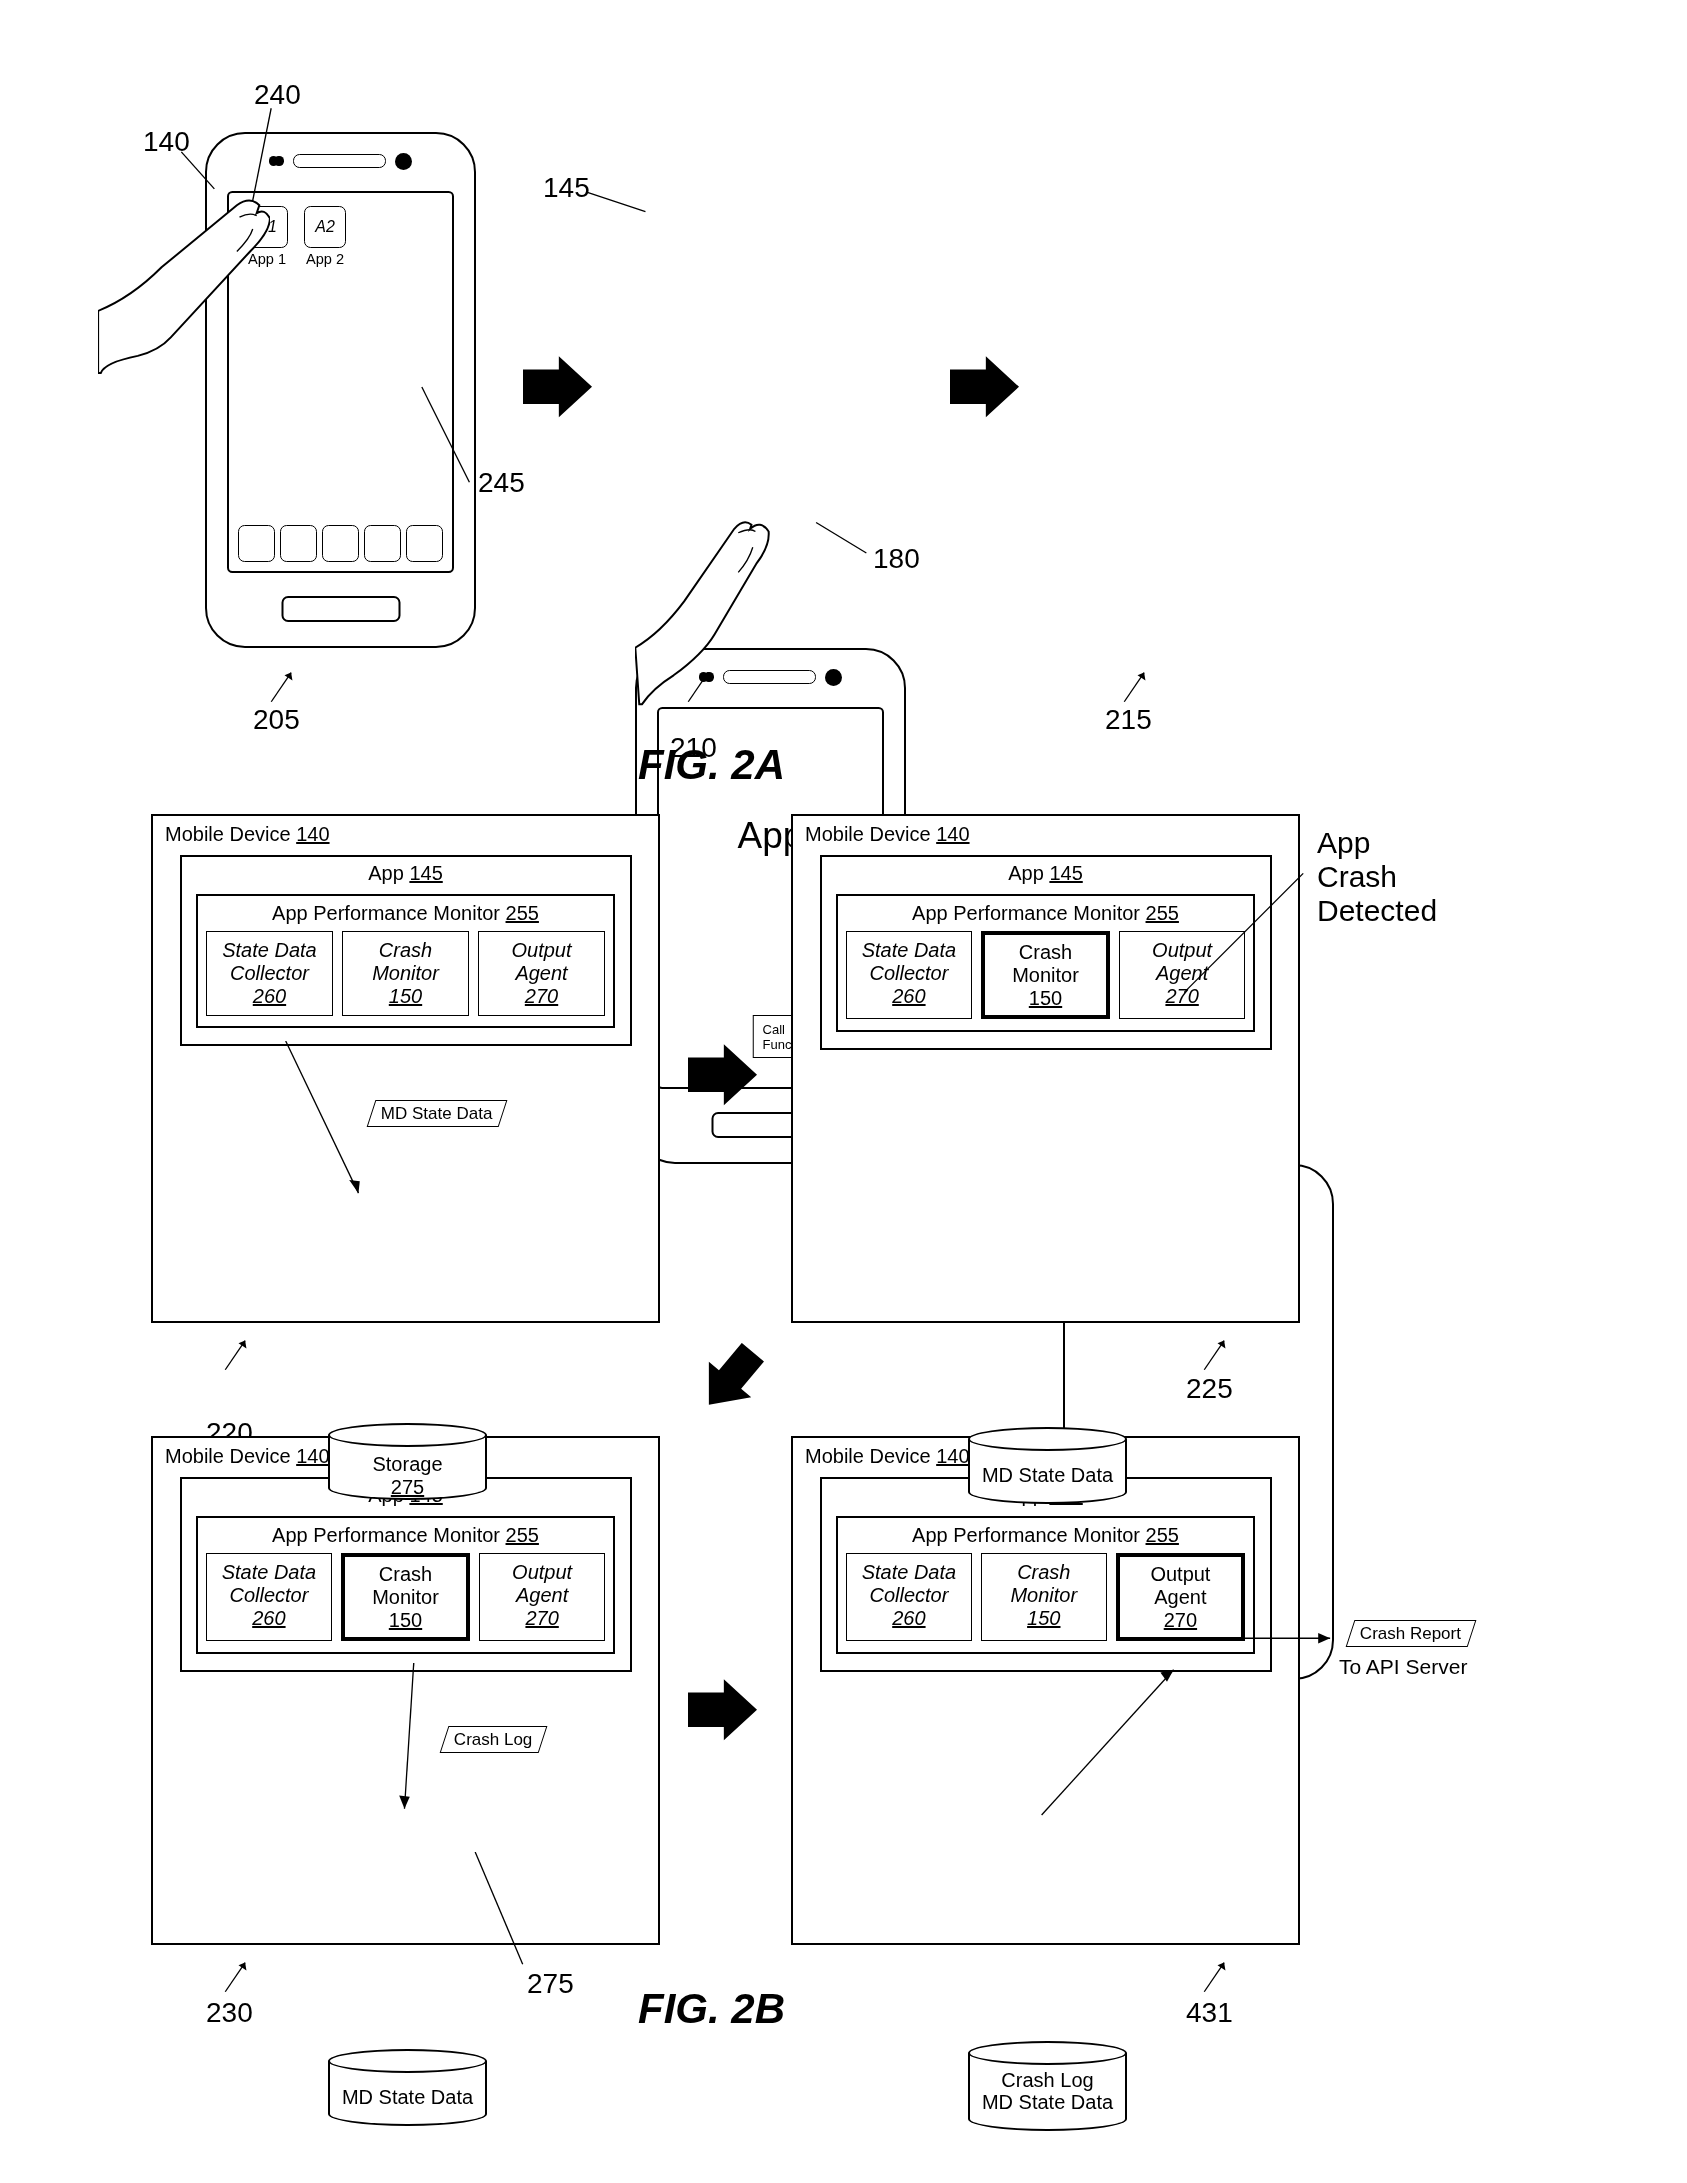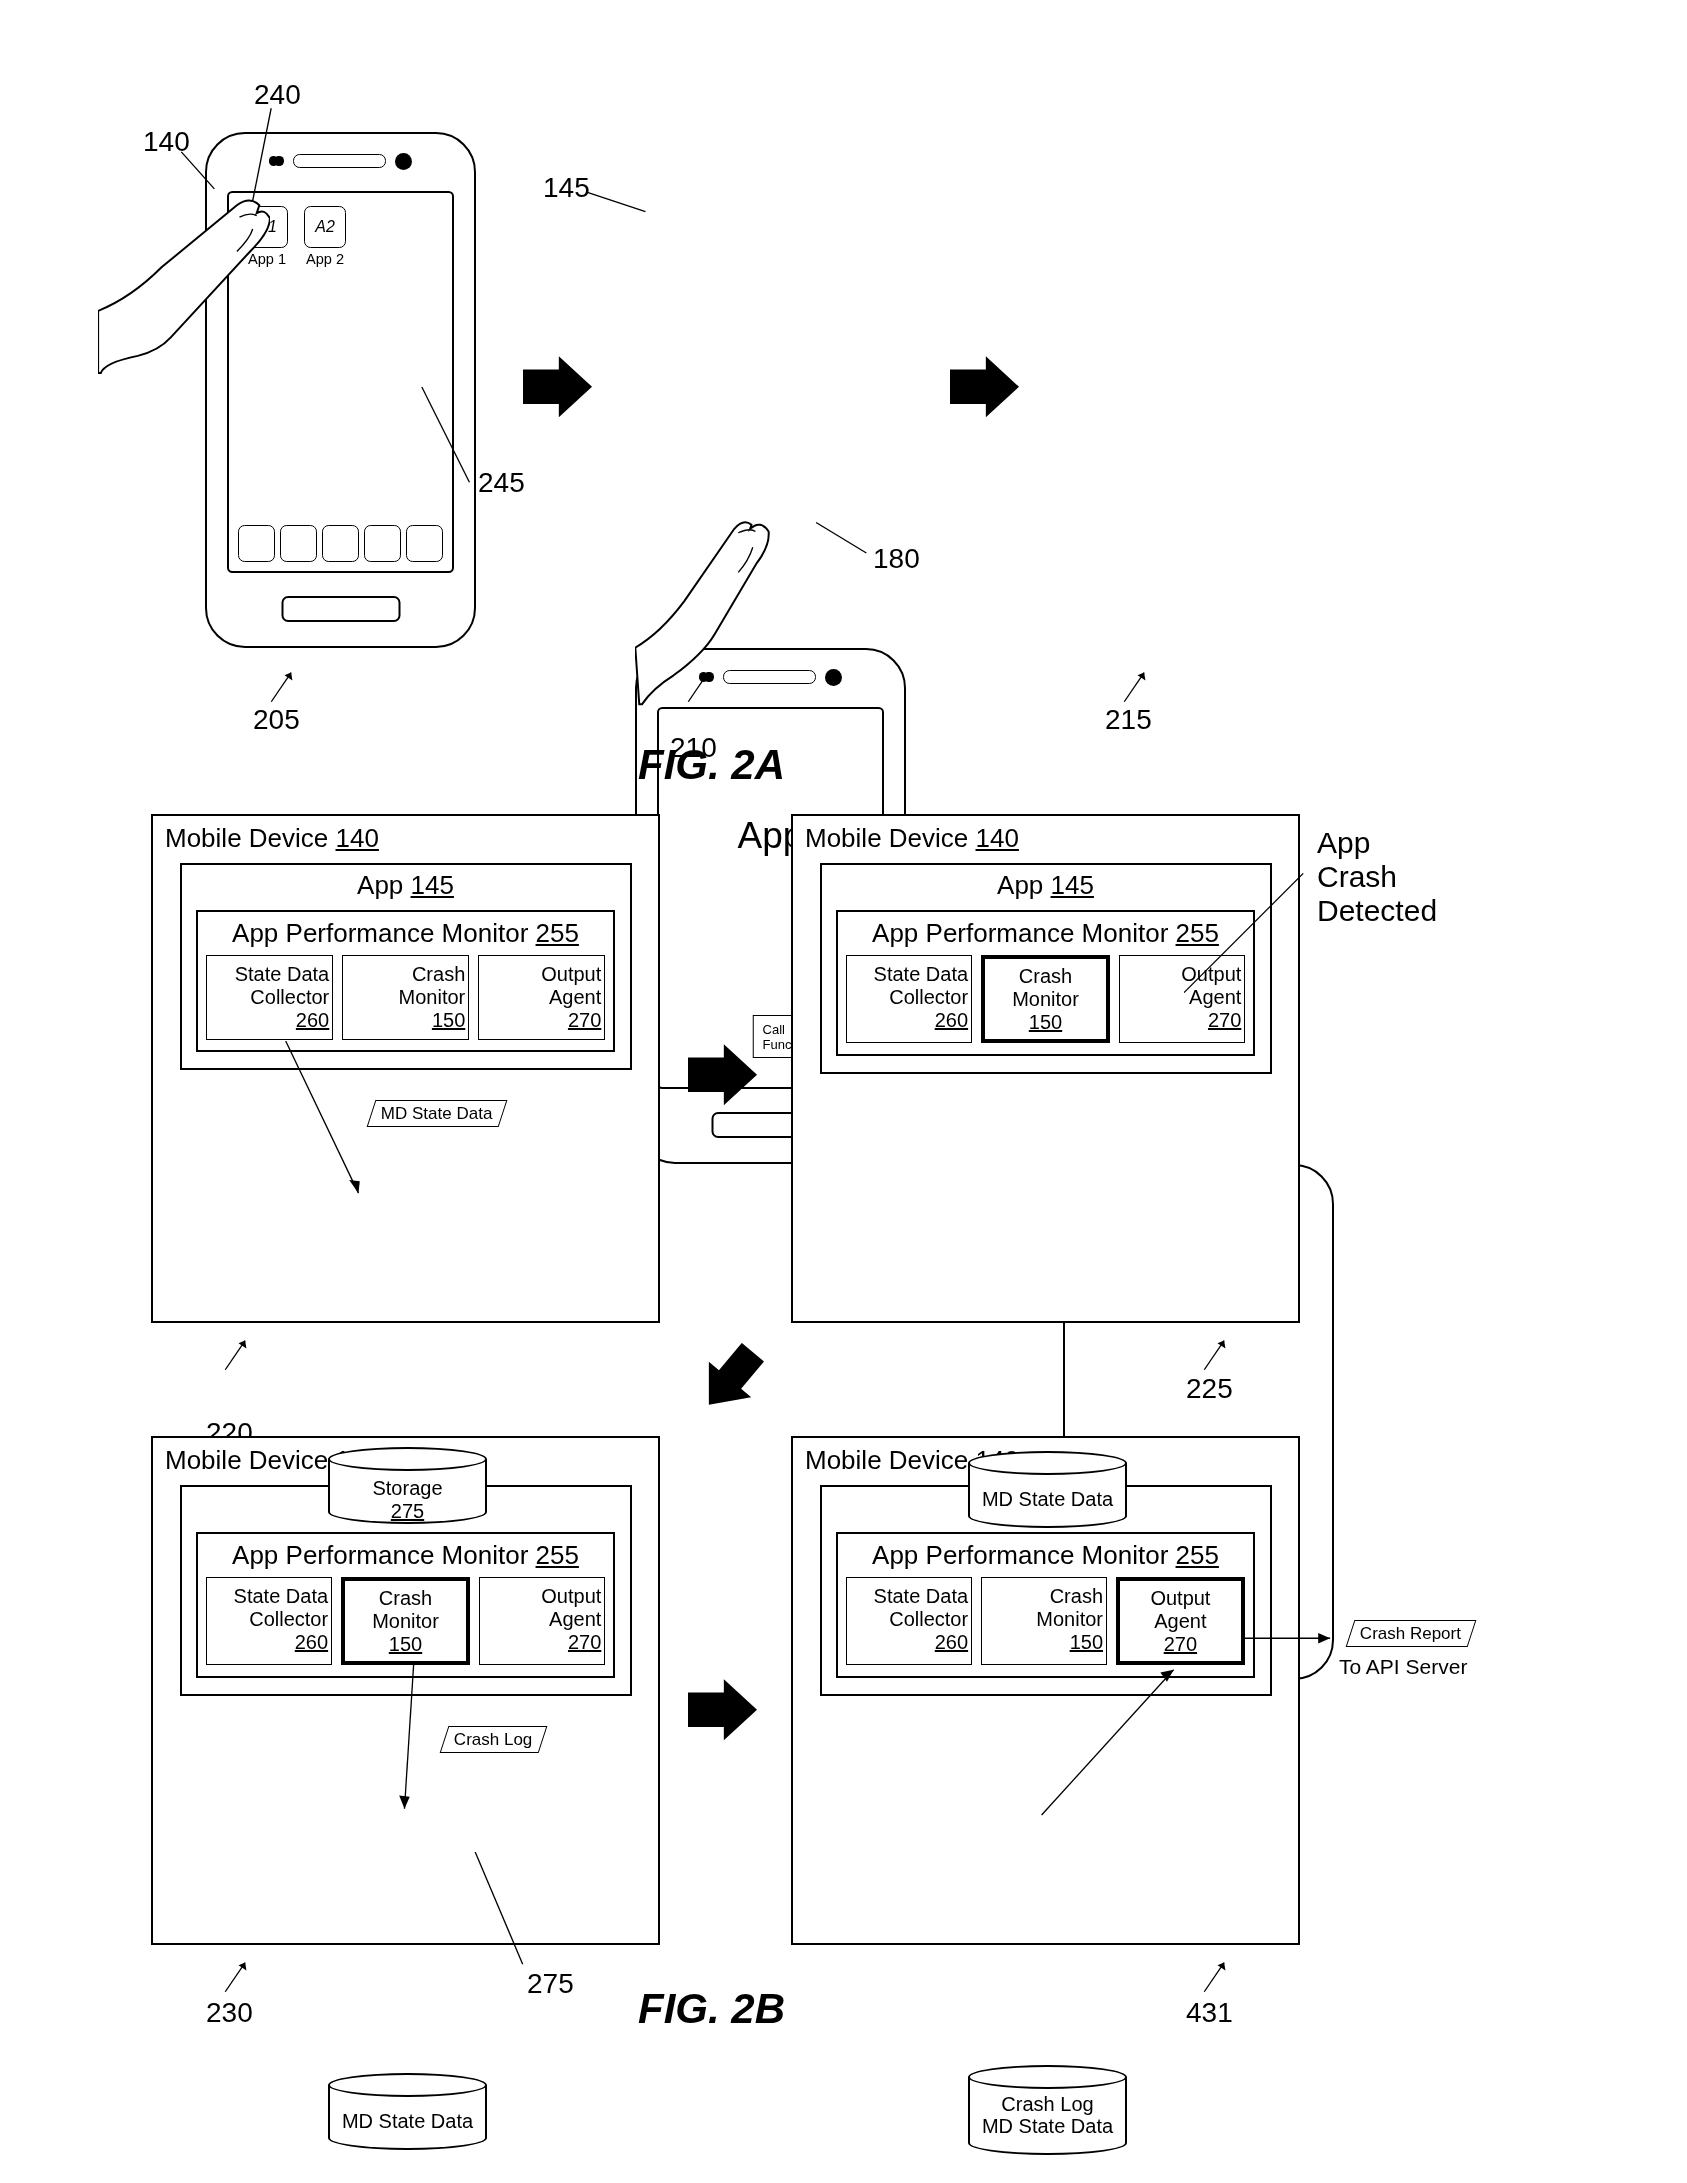--- a/index.html
+++ b/index.html
@@ -53,23 +53,23 @@
     position:absolute; bottom:9.3px; left:9.3px; right:9.3px;
     display:flex; justify-content:space-between;
   }
   .dock-icon { width:37px; height:37px; border:1.3px solid #000; border-radius:6.6px;}
   .lead { stroke:#000; stroke-width:2; fill:none; }
   .lead-head { fill:#000; }
   .md-box {
     border: 2px solid #000;
     background:#fff;
   }
-  .box-label { font-size: 26px; }
+  .box-label { font-size: 20px; }
   .und { text-decoration: underline; }
-  .sub-box { border: 1.3px solid #000; text-align:right; }
+  .sub-box { border: 1.3px solid #000; text-align:center;font-style:italic; }
   .sub-box-thick { border: 4px solid #000; text-align:center; }
   .parallelogram {
     border: 1.3px solid #000;
     transform: skewX(-18deg);
     text-align:center;
     padding: 2.6px 9.3px;
     font-size: 17px;
     background:#fff;
   }
   .parallelogram span { display:inline-block; transform: skewX(18deg); }

